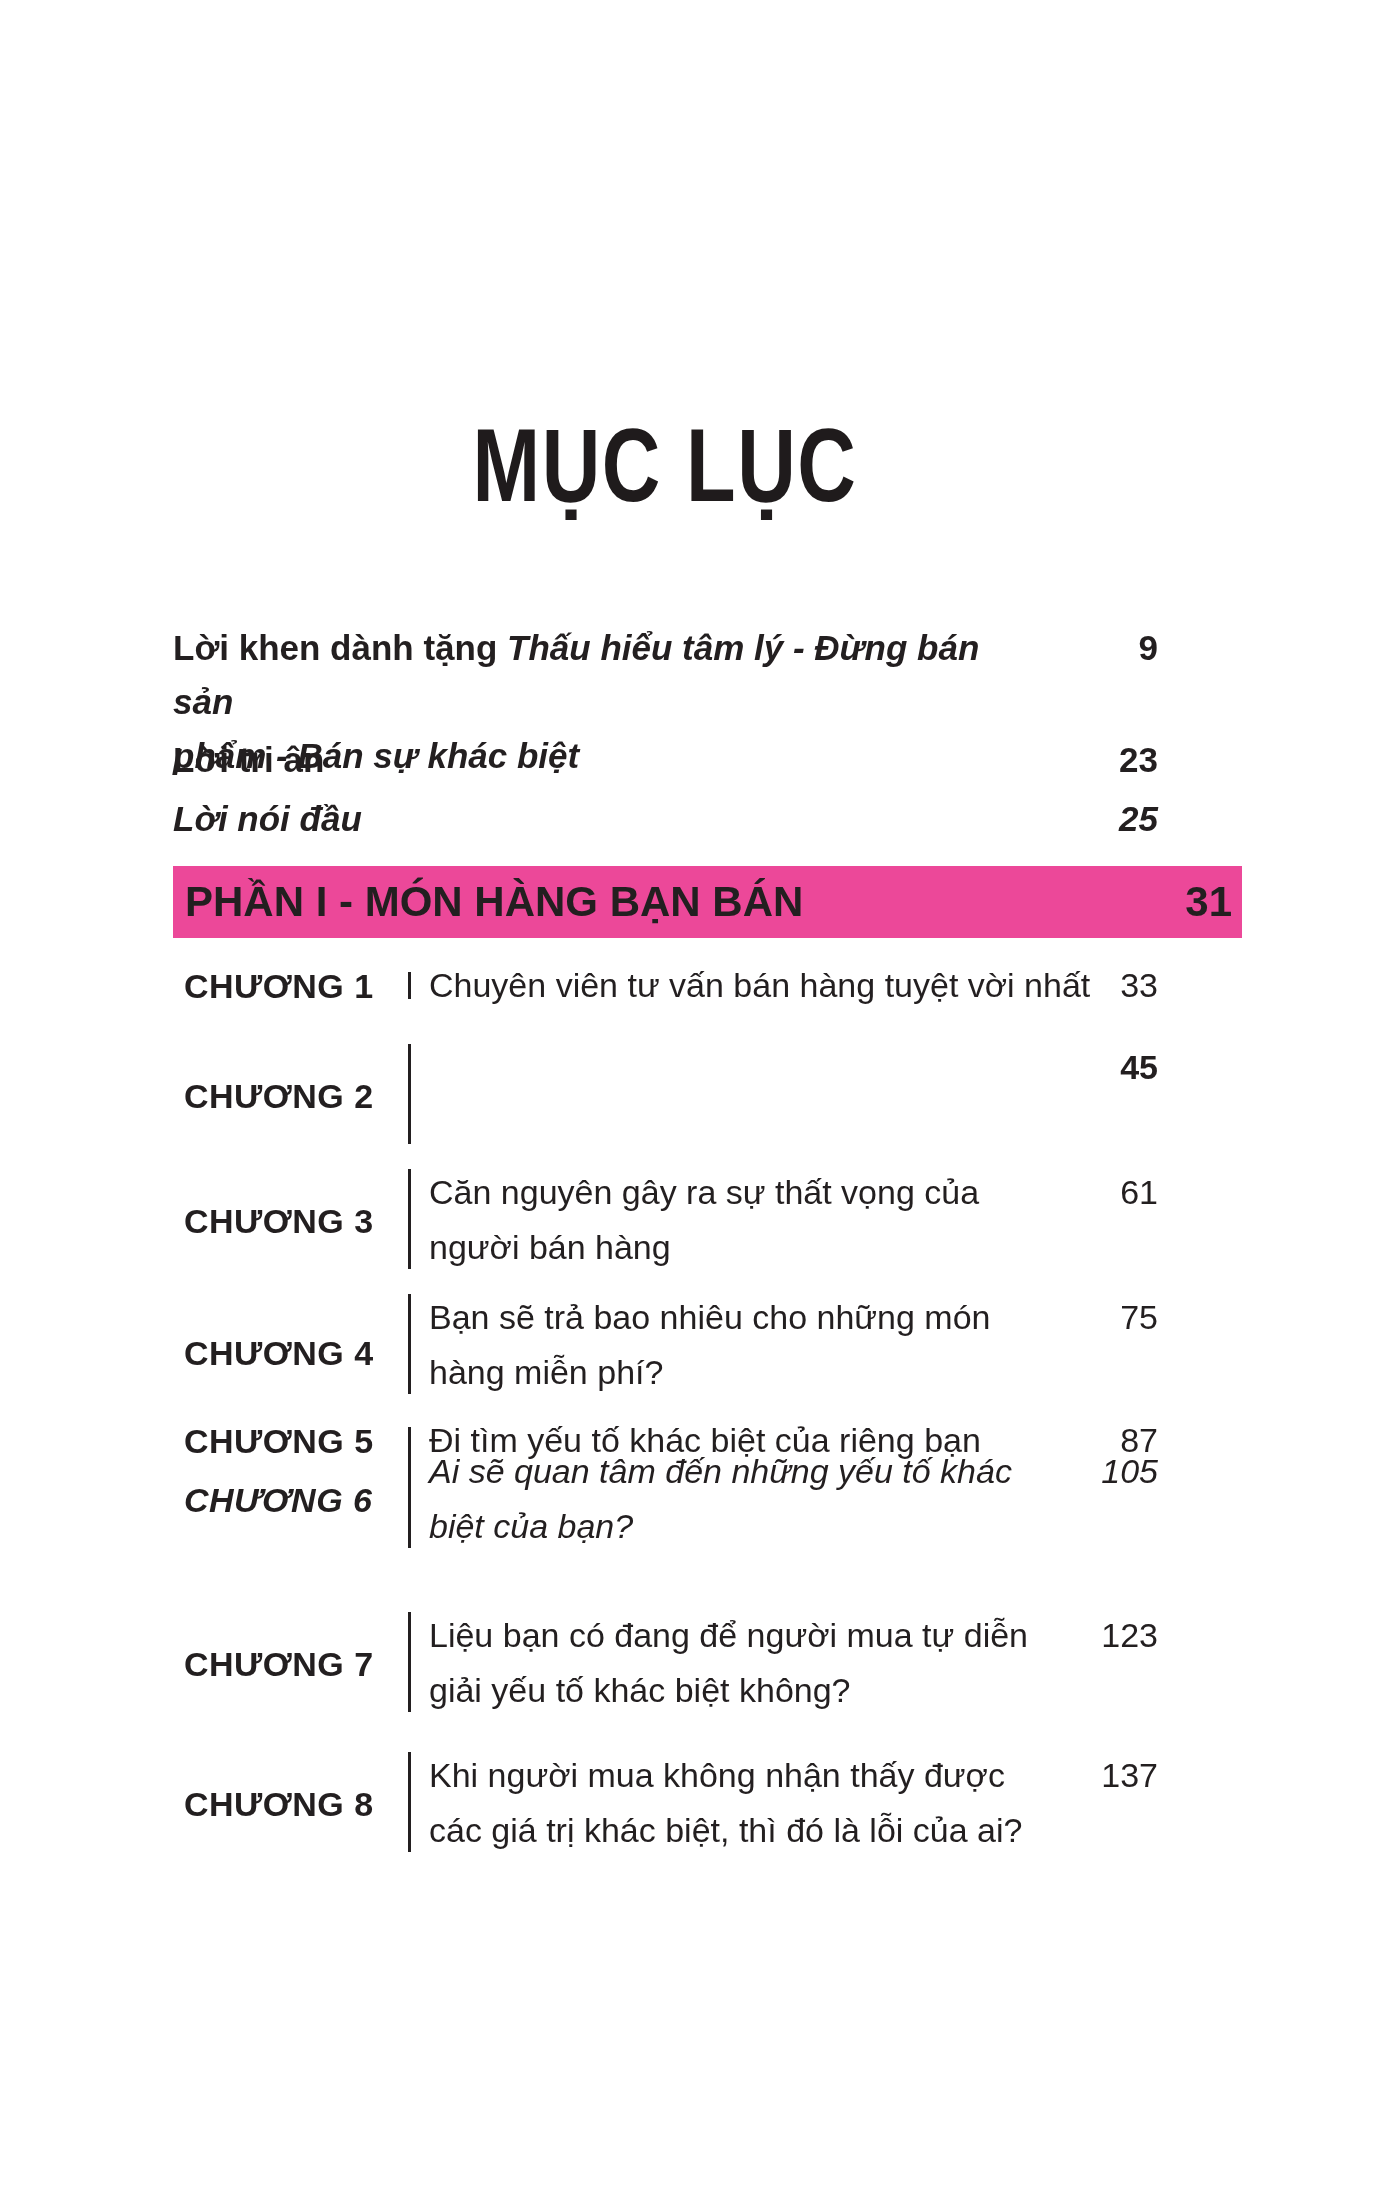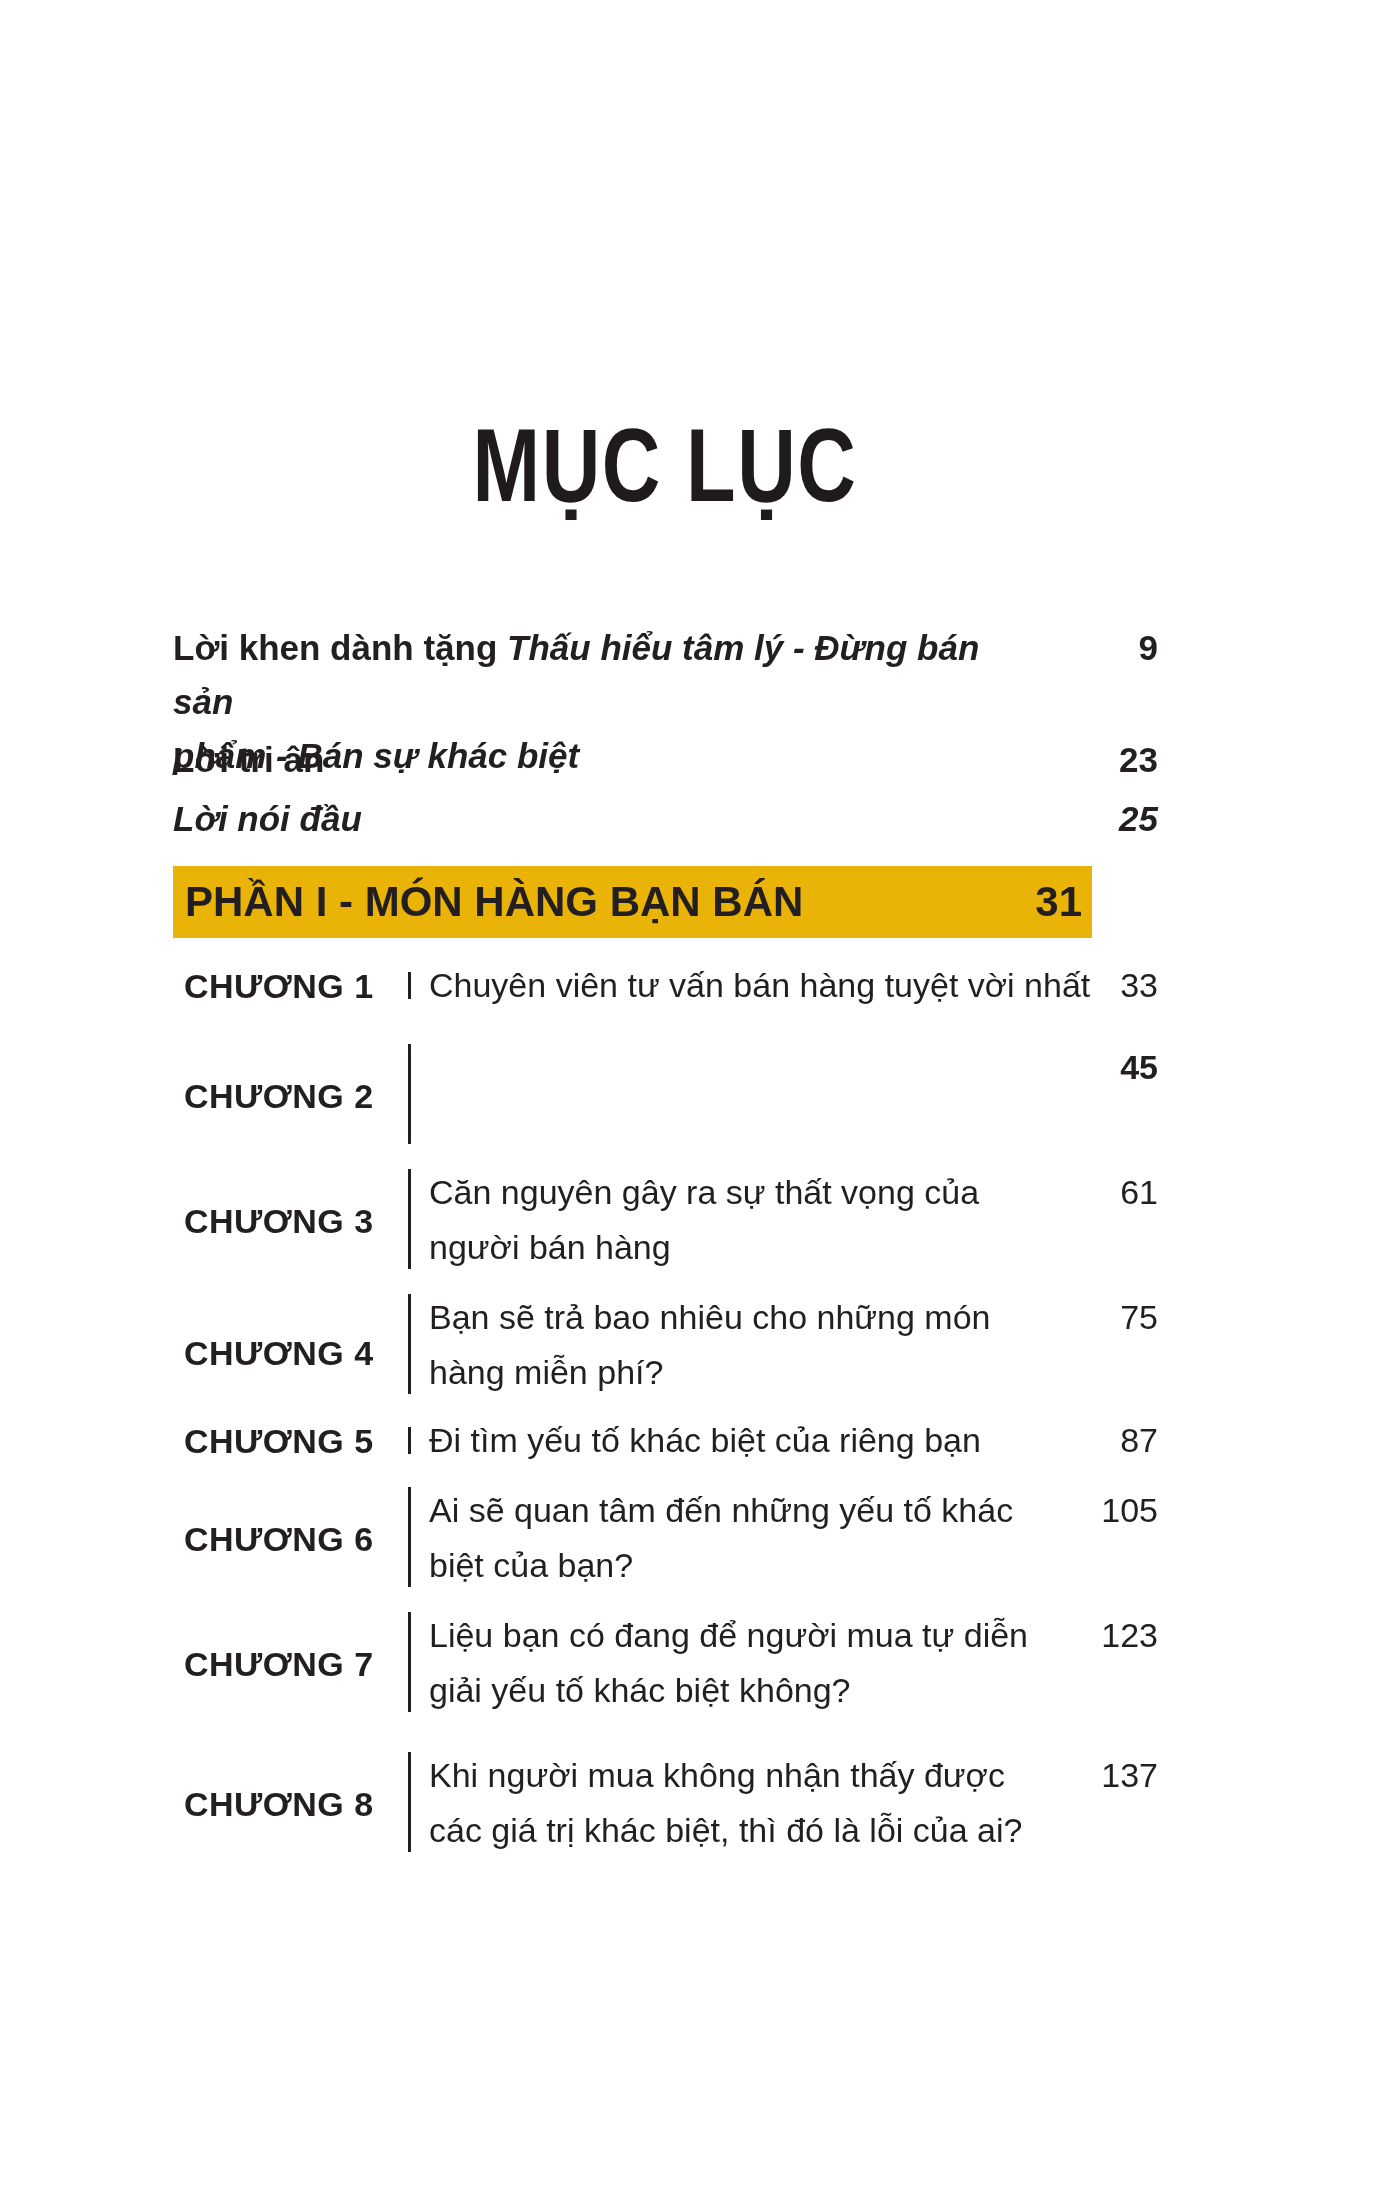--- a/index.html
+++ b/index.html
@@ -52,23 +52,23 @@
       top: 0;
       font-size: 35px;
       font-weight: bold;
       line-height: 54px;
       text-align: right;
     }
     .part-band {
       position: absolute;
       left: 173px;
       top: 866px;
-      width: 919px;
+      width: 1069px;
       height: 72px;
-      background: #eab308;
+      background: #ec4899;
     }
     .part-band .pb-title {
       position: absolute;
       left: 12px;
       top: 10px;
       font-size: 42px;
       line-height: 52px;
       font-weight: bold;
       letter-spacing: 0px;
     }
@@ -182,21 +182,21 @@
 
 <div class="chapter" style="top:1413px;height:55px;">
   <div class="ch-label" style="top:8px;">CHƯƠNG 5</div>
   <div class="ch-bar" style="top:14px;height:27px;"></div>
   <div class="ch-title" style="top:0;">
     <span>Đi tìm yếu tố khác biệt của riêng bạn</span>
   </div>
   <div class="ch-page" style="top:0;">87</div>
 </div>
 
-<div class="chapter" style="top:1483px;height:112px;">
+<div class="chapter" style="top:1444px;height:112px;font-style:italic;">
   <div class="ch-label" style="top:36px;">CHƯƠNG 6</div>
   <div class="ch-bar" style="top:4px;height:100px;"></div>
   <div class="ch-title" style="top:0;">
     <span>Ai sẽ quan tâm đến những yếu tố khác</span><br>
     <span>biệt của bạn?</span>
   </div>
   <div class="ch-page" style="top:0;">105</div>
 </div>
 
 <div class="chapter" style="top:1608px;height:112px;">

